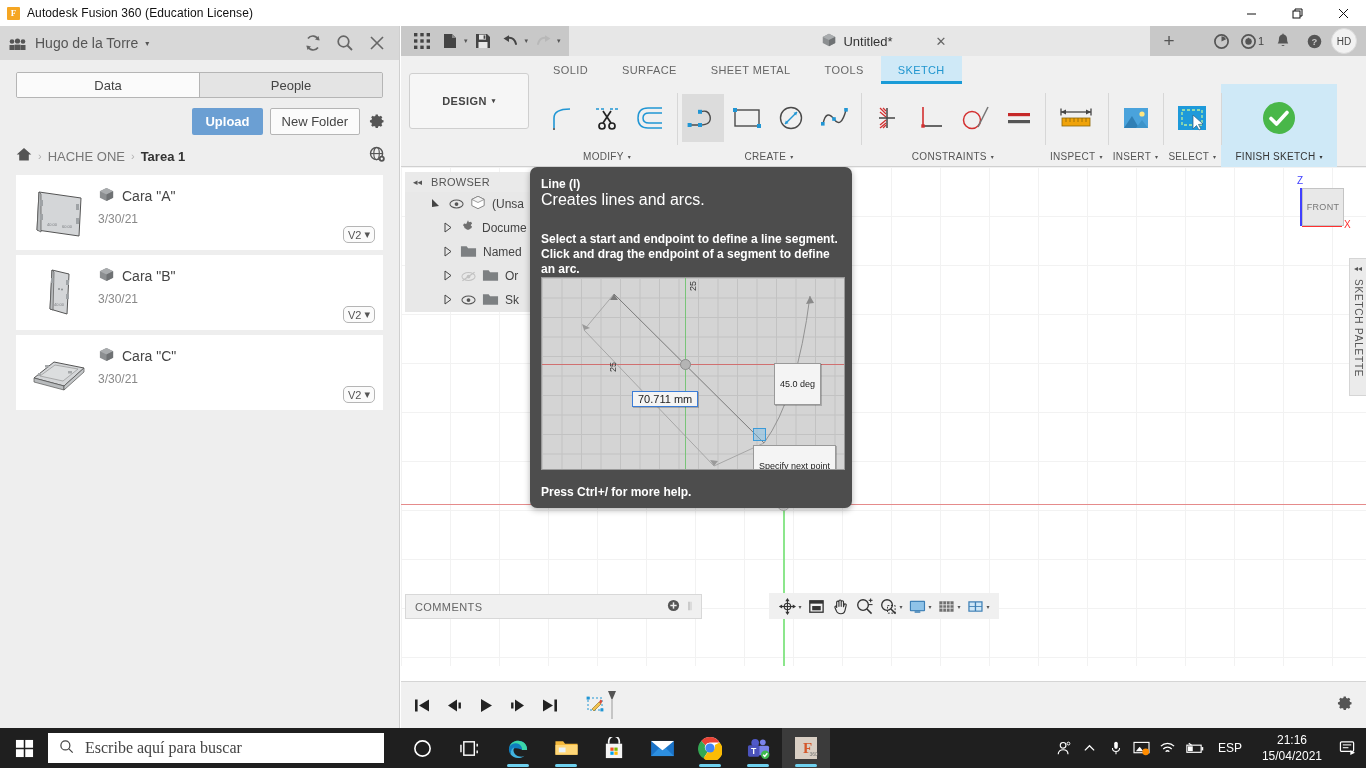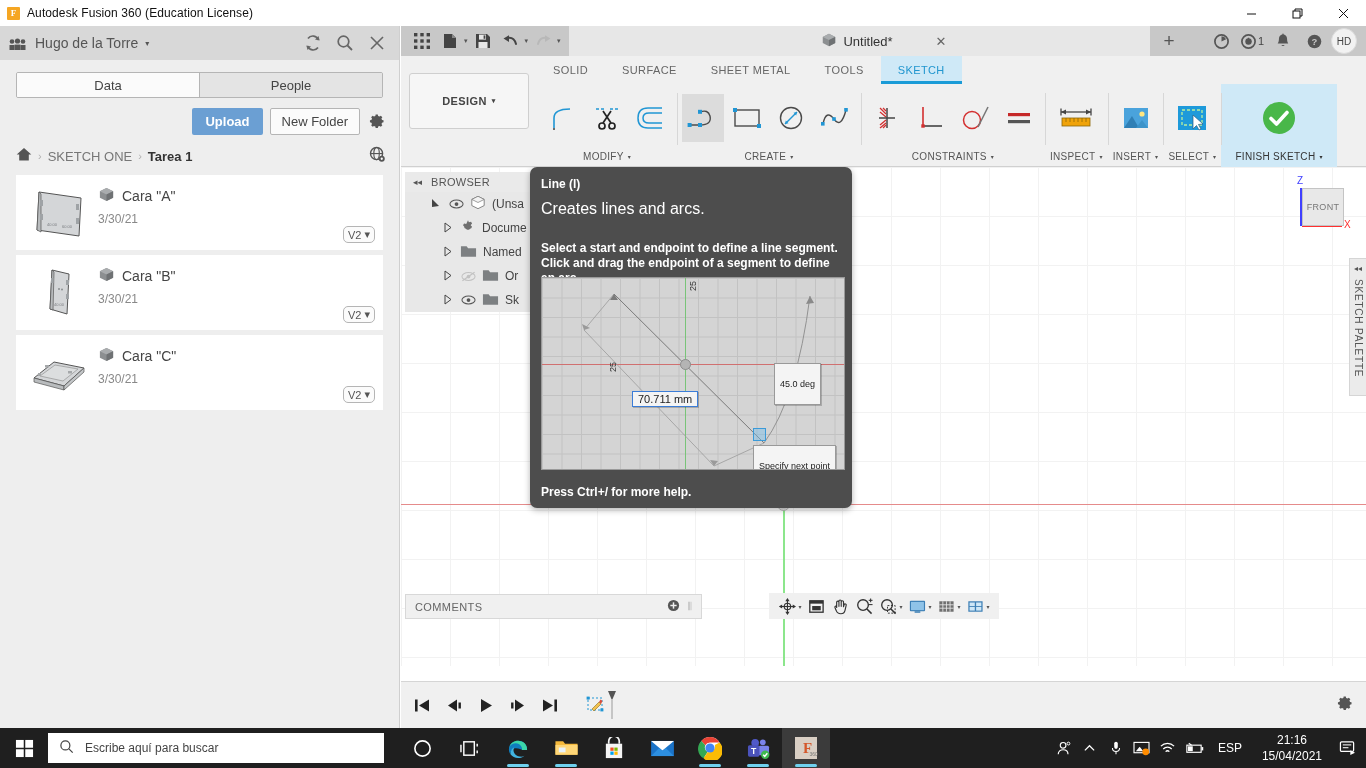--- a/index.html
+++ b/index.html
@@ -272,21 +272,21 @@
     writing-mode: vertical-rl; font-size: 10px; color: #555;
     letter-spacing: .8px;
   }
 
   
   .tooltip {
     position: absolute; left: 129px; top: 0px; width: 322px; height: 341px;
     background: #4d4d4d; border-radius: 7px; color: #fff;
     padding: 10px 11px; z-index: 40; box-shadow: 0 2px 6px rgba(0,0,0,.3);
   }
-  .tt-title { font-size: 12px; font-weight: bold; margin-bottom: 9px; }
+  .tt-title { font-size: 12px; font-weight: bold; }
   .tt-sub { font-size: 16px; font-weight: normal; margin-bottom: 23px; }
   .tt-body { font-size: 12px; font-weight: bold; line-height: 1.23; }
   .tt-img {
     position: absolute; left: 11px; top: 110px; width: 304px; height: 193px;
     background: #d4d4d4; border: 1px solid #9a9a9a; overflow: hidden;
   }
   .tt-foot {
     position: absolute; left: 11px; bottom: 9px; font-size: 12px; font-weight: bold;
   }
   .tti-grid {
@@ -365,21 +365,21 @@
     background: #1f1f1f; display: flex; align-items: center;
   }
   .tb-start {
     width: 48px; height: 40px; display: flex; align-items: center;
     justify-content: center;
   }
   .tb-search {
     width: 336px; height: 30px; background: #fff; display: flex;
     align-items: center; padding: 0 11px; gap: 11px; margin-left: 0;
   }
-  .tb-search-txt { font-size: 12px; color: #444; }
+  .tb-search-txt { font-size: 16px; color: #444; font-family: Liberation Serif, serif; }
   .tb-apps { display: flex; align-items: center; height: 40px; margin-left: 14px; }
   .tb-app {
     width: 48px; height: 40px; display: flex; align-items: center;
     justify-content: center; position: relative;
   }
   .tb-app.running::after {
     content: ''; position: absolute; bottom: 1px; left: 13px; width: 22px;
     height: 3px; background: #6fd1ef; border-radius: 2px;
   }
   .tb-app.active { background: #3b3b3b; }
@@ -479,21 +479,21 @@
     </div>
   </div>
 
   <div class="dp-breadcrumb">
     <span>
       <svg width="16" height="15" viewBox="0 0 16 15">
         <polygon points="8,1 15.3,7.4 12.8,7.4 12.8,13.6 3.2,13.6 3.2,7.4 0.7,7.4" fill="#555"></polygon>
       </svg>
     </span>
     <span class="bc-sep">›</span>
-    <span class="bc-link">SKETCH ONE</span>
+    <span class="bc-link">HACHE ONE</span>
     <span class="bc-sep">›</span>
     <span class="bc-current">Tarea 1</span>
     <span class="dp-globe">
       <svg width="17" height="17" viewBox="0 0 18 18">
         <circle cx="8" cy="8" r="6.4" fill="none" stroke="#555" stroke-width="1.5"></circle>
         <ellipse cx="8" cy="8" rx="2.9" ry="6.4" fill="none" stroke="#555" stroke-width="1.2"></ellipse>
         <line x1="1.7" y1="8" x2="14.3" y2="8" stroke="#555" stroke-width="1.2"></line>
         <circle cx="13.5" cy="13.5" r="3.2" fill="#555"></circle>
         <circle cx="13.5" cy="13.5" r="1.2" fill="#fff"></circle>
       </svg>

